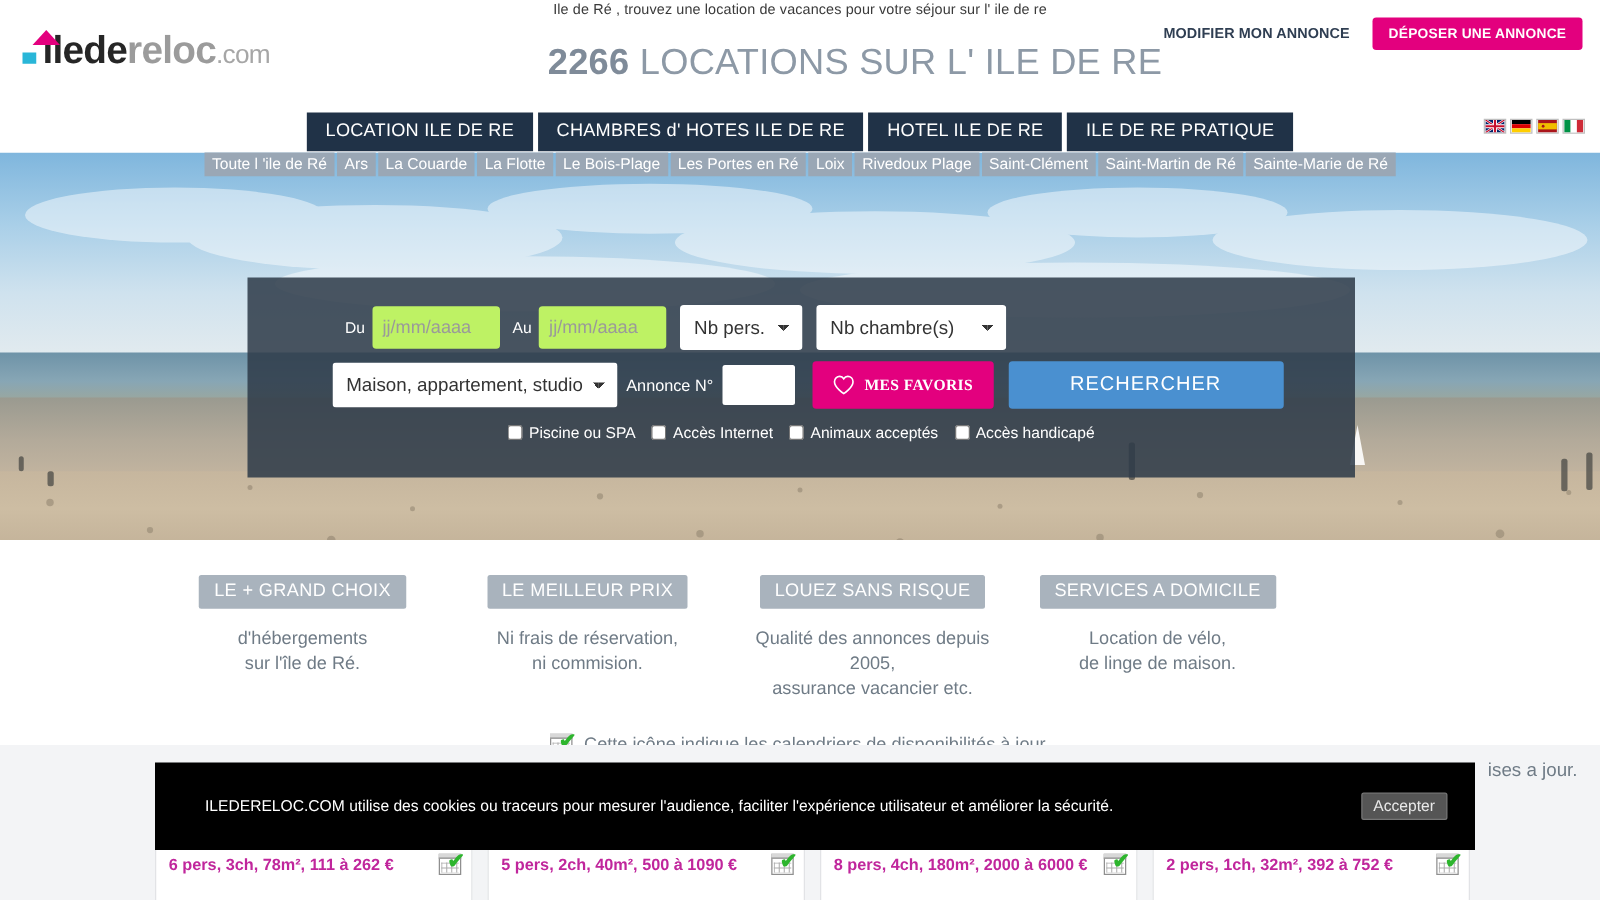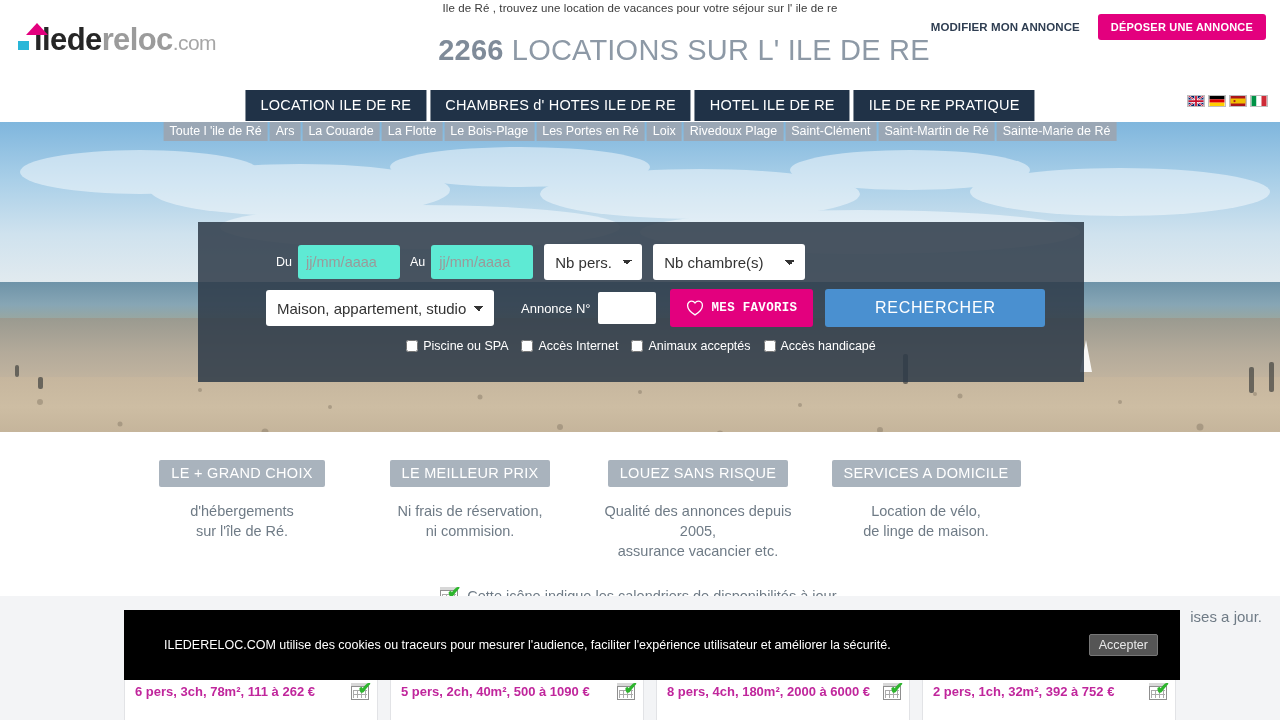--- a/index.html
+++ b/index.html
@@ -132,35 +132,35 @@
   }
   .sel-place { width: 192px; }
   .sel-pers  { width: 98px; margin-left: 11px; }
   .sel-rooms { width: 152px; margin-left: 11px; }
   .sel-type  { width: 228px; }
 
   .lbl { color:#fff; font-size: 12.5px; margin: 0 6px 0 10px; }
   .date-input {
     width: 102px; height: 34px; border: none; border-radius: 3px;
     font-family: inherit; font-size: 14.5px; color: #777;
-    padding: 0 8px; background:#5eead4;
+    padding: 0 8px; background:#bef264;
   }
   .date-input::placeholder { color: #9a9a9a; }
 
-  .annonce-lbl { color:#fff; font-size:13px; margin-left: 27px; margin-right: 7px; }
+  .annonce-lbl { color:#fff; font-size:13px; margin-left: 7px; margin-right: 7px; }
   .annonce-input {
     width: 58px; height: 32px; border: none; border-radius: 2px;
     background:#fff; font-family: inherit; font-size: 14px; padding: 0 5px;
   }
 
   .fav-btn {
     display:flex; align-items:center; gap:8px;
     background:#e3007e; color:#fff; border:none; border-radius:3px;
     height: 38px; padding: 4px 16px; margin-left: 14px;
-    font-family: Liberation Mono, monospace; font-size: 12.5px; font-weight: 700; letter-spacing:.3px;
+    font-family: Liberation Serif, serif; font-size: 12.5px; font-weight: 700; letter-spacing:.3px;
     cursor: pointer;
   }
   .search-btn {
     background:#4a90d0; color:#fff; border:none; border-radius:3px;
     height: 38px; width: 220px; margin-left: 12px;
     font-family: inherit; font-size: 16px; letter-spacing: .8px; cursor: pointer;
   }
 
   .checkrow {
     display:flex; justify-content:center; align-items:center; gap:13px;

